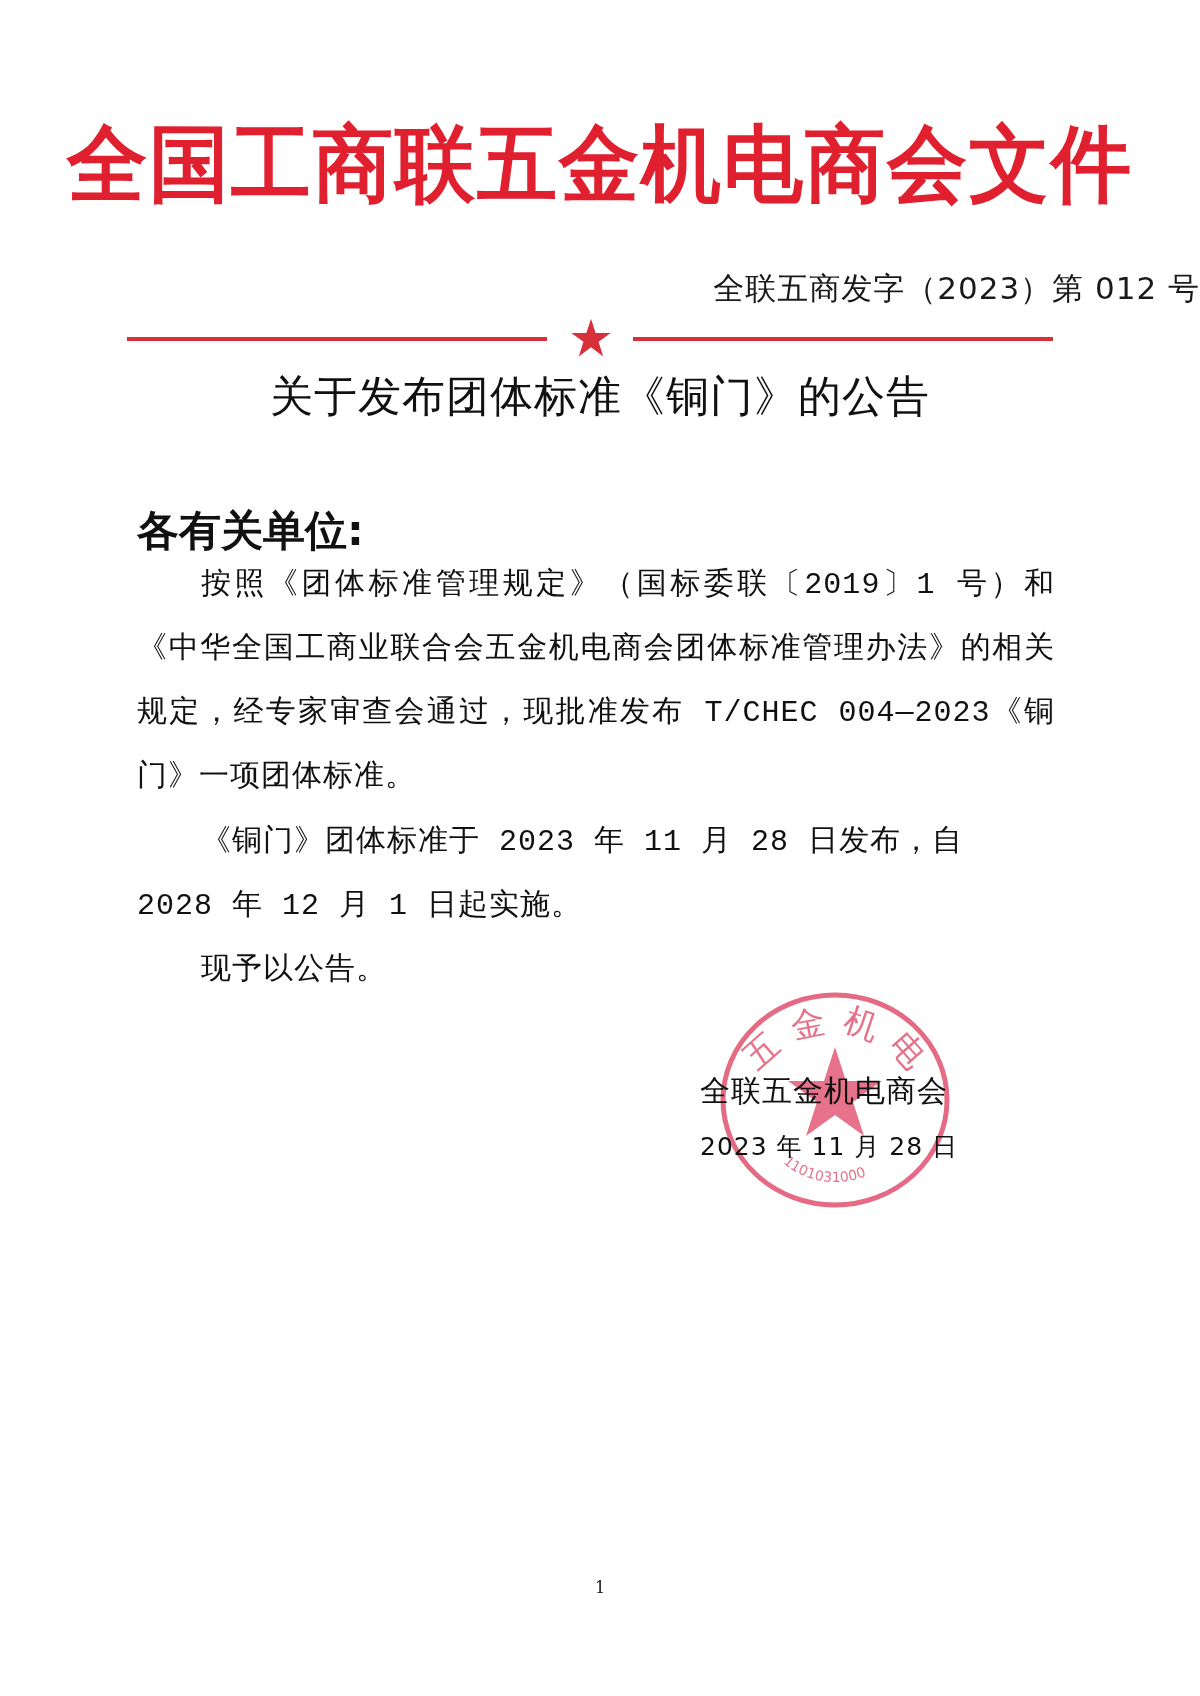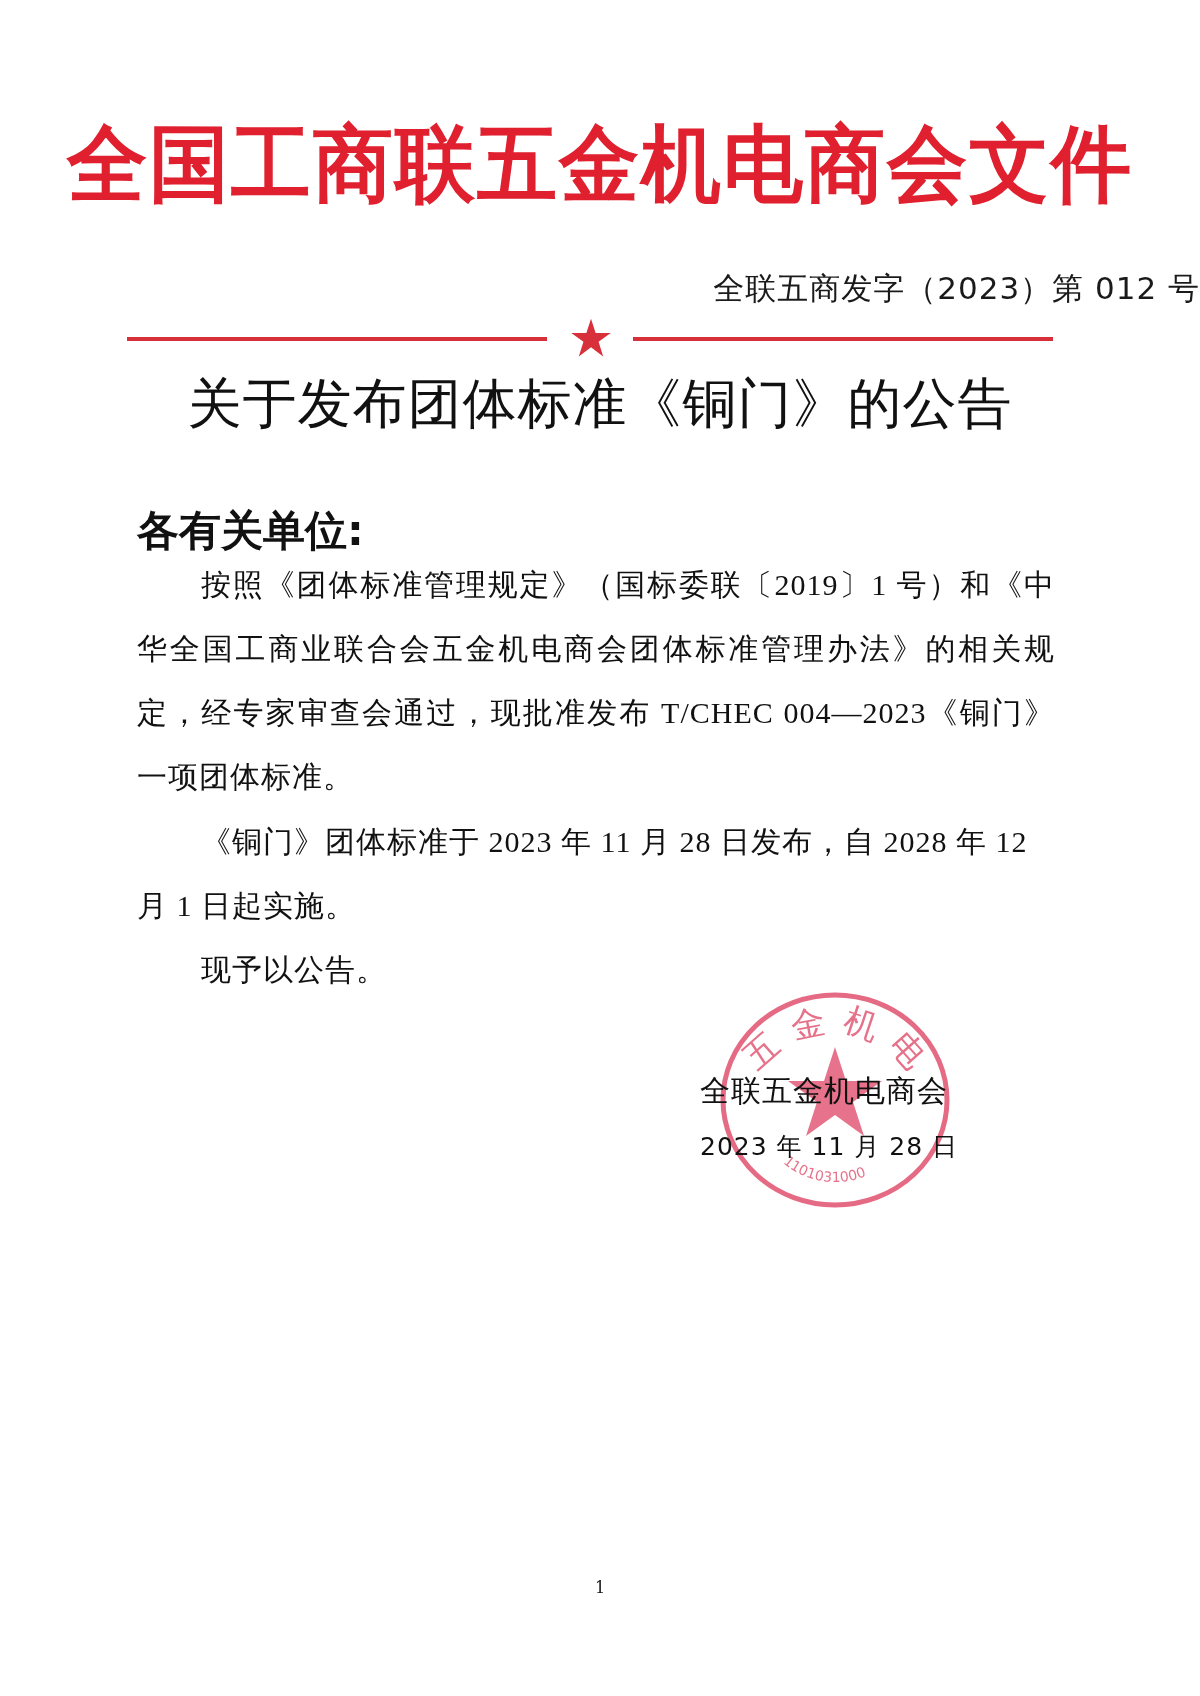--- a/index.html
+++ b/index.html
@@ -11,25 +11,25 @@
               font-size:80px; letter-spacing:2px; color:#e0202e;
               transform:scaleY(1.05); }
   .docno { left:0; width:1200px; top:268px; text-align:right;
            font-family:"DejaVu Sans", sans-serif; font-size:31px; color:#1a1a1a;
            letter-spacing:1px; }
   .rule { top:337px; height:4px; background:#d8303a; }
   .rule.left { left:127px; width:420px; }
   .rule.right { left:633px; width:420px; }
   .star { left:570px; top:317px; width:42px; height:42px; }
   .title { left:0; width:1200px; top:368px; text-align:center;
-           font-family:"DejaVu Sans", sans-serif; font-size:54px; color:#111;
+           font-family:"DejaVu Sans", sans-serif; font-size:43px; color:#111;
            letter-spacing:1px; }
   .salutation { left:137px; top:503px; font-family:"DejaVu Sans", sans-serif;
                 font-weight:bold; font-size:42px; }
-  .body-text { left:137px; width:918px; font-family:Liberation Serif, serif;
+  .body-text { left:137px; width:918px; font-family:Liberation Mono, monospace;
                font-size:30px; line-height:64px; letter-spacing:1px; }
   .p1 { top:553px; text-indent:64px; text-align:justify; }
   .p2 { top:810px; text-indent:64px; }
   .p3 { top:938px; text-indent:64px; }
   .seal { left:705px; top:975px; width:260px; height:240px; }
   .sig-org { left:700px; top:1071px; font-family:"DejaVu Sans", sans-serif;
              font-size:30px; letter-spacing:1px; }
   .sig-date { left:700px; top:1130px; font-family:"DejaVu Sans", sans-serif;
               font-size:25px; letter-spacing:1px; }
   .page-num { left:0; width:1200px; top:1578px; text-align:center;

